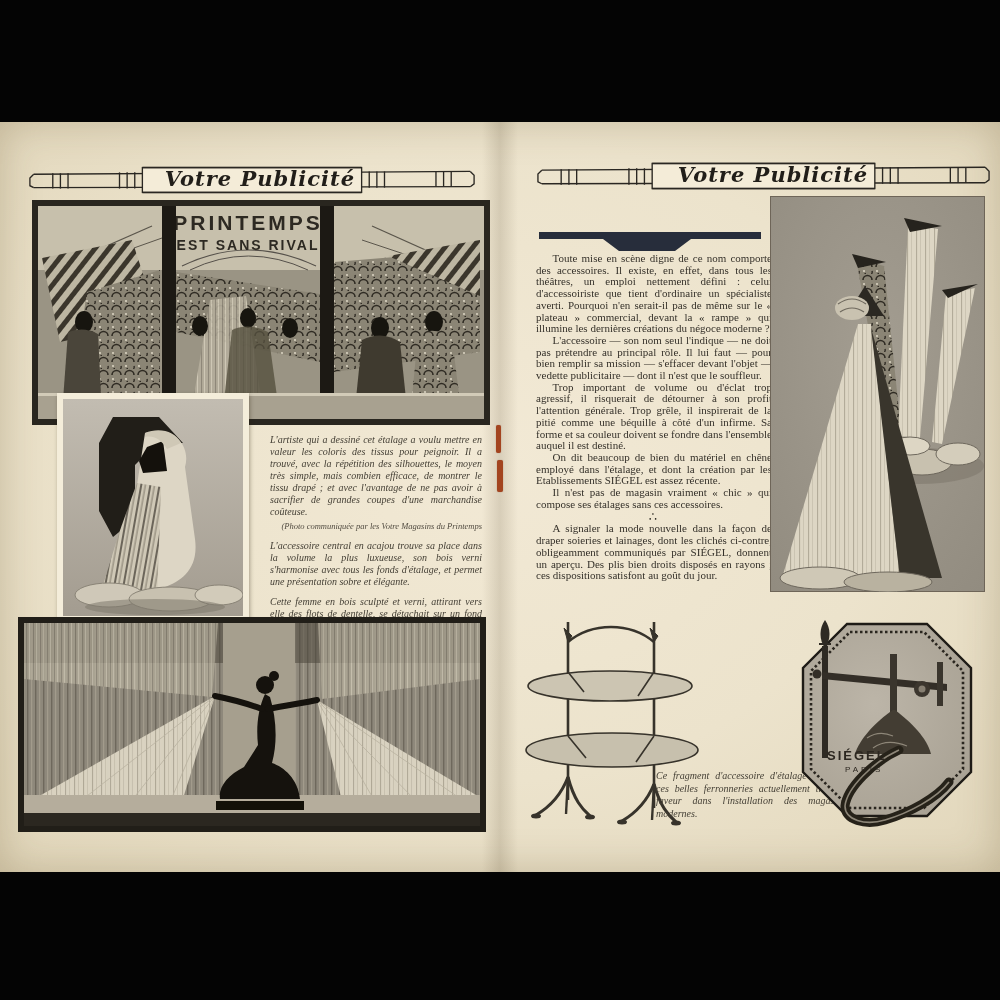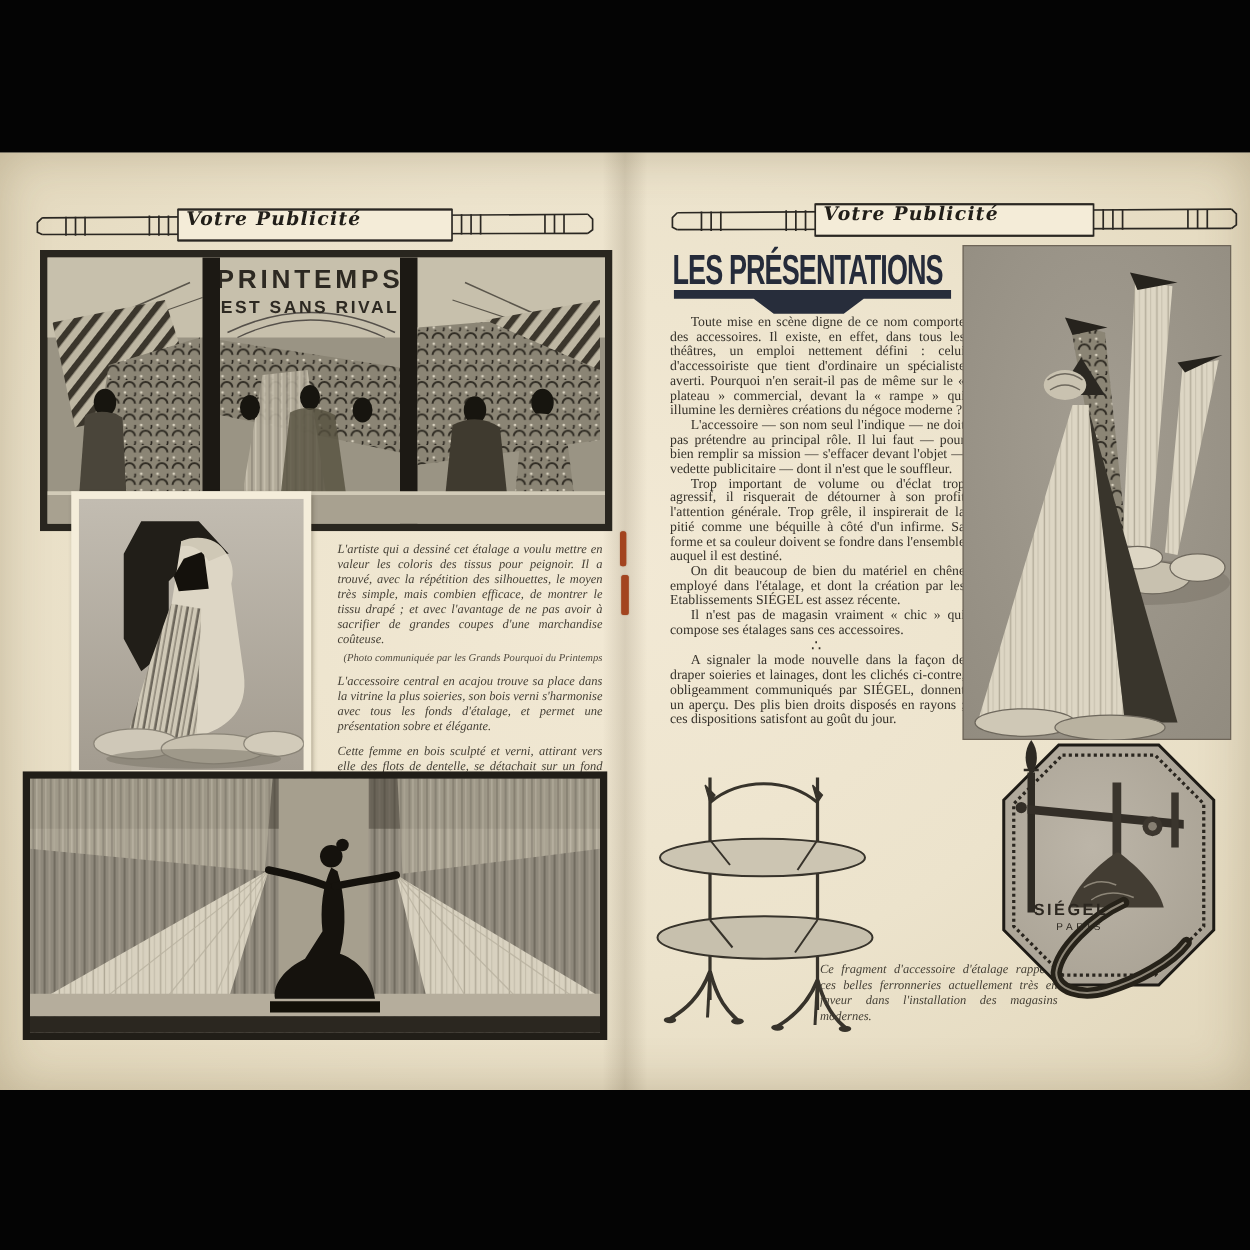--- a/index.html
+++ b/index.html
@@ -7,23 +7,23 @@
          font-family:"Liberation Serif",serif;color:#332f28;}
   .black-band{position:absolute;left:0;width:1000px;background:#040404;}
   .spread{position:absolute;left:0;top:122px;width:1000px;height:750px;
           background:radial-gradient(ellipse at 50% 45%, #f2e9d5 0%, #ece3cc 55%, #e1d6ba 100%);
           box-shadow:inset 0 0 40px rgba(90,70,30,.25);}
   .gutter-shadow{position:absolute;left:482px;top:0;width:36px;height:750px;
           background:linear-gradient(90deg, rgba(60,45,20,0) 0%, rgba(60,45,20,.14) 50%, rgba(60,45,20,0) 100%);}
   
   .banner{position:absolute;height:36px;}
   .banner svg{display:block;width:100%;height:100%;}
-  .banner-label{position:absolute;top:4px;text-align:left;
+  .banner-label{position:absolute;top:4px;text-align:right;
           font-family:"DejaVu Serif",serif;font-style:italic;font-weight:bold;
-          font-size:15px;letter-spacing:1px;color:#211e19;}
+          font-size:21px;letter-spacing:1px;color:#211e19;}
   
   .deco-title{position:absolute;left:538px;top:76px;width:270px;height:56px;color:#252b3a;}
   .deco-title .t{display:inline-block;font-family:"Liberation Sans",sans-serif;
           font-weight:900;font-size:30px;letter-spacing:-1px;white-space:nowrap;
           transform:scale(0.72,1.12);transform-origin:0 0;}
   .deco-underline{position:absolute;left:539px;top:110px;width:222px;height:20px;}
   
   .article{position:absolute;left:536px;top:131px;width:236px;
           font-size:11px;line-height:11.7px;text-align:justify;color:#35312a;}
   .article p{margin:0;text-indent:1.5em;}
@@ -171,22 +171,22 @@
         <polygon points="74,84 98,88 94,200 34,206 56,134" fill="url(#patFlow)"></polygon>
         <ellipse cx="46" cy="196" rx="34" ry="12" fill="#cfc8b8" stroke="#8a8477" stroke-width="1"></ellipse>
         <ellipse cx="108" cy="200" rx="42" ry="12" fill="#c8c1b0" stroke="#8a8477" stroke-width="1"></ellipse>
         <ellipse cx="156" cy="196" rx="24" ry="10" fill="#d2cbba" stroke="#8a8477" stroke-width="1"></ellipse>
         <ellipse cx="92" cy="208" rx="70" ry="8" fill="#7e786c" opacity="0.55"></ellipse>
       </svg>
     </div>
 
     <div class="captions">
       <p>L'artiste qui a dessiné cet étalage a voulu mettre en valeur les coloris des tissus pour peignoir. Il a trouvé, avec la répétition des silhouettes, le moyen très simple, mais combien efficace, de montrer le tissu drapé ; et avec l'avantage de ne pas avoir à sacrifier de grandes coupes d'une marchandise coûteuse.</p>
-      <p class="credit">(Photo communiquée par les Grands Pourquoi du Printemps</p>
-      <p>L'accessoire central en acajou trouve sa place dans la vitrine la plus soieries, son bois verni s'harmonise avec tous les fonds d'étalage, et permet une présentation sobre et élégante.</p>
+      <p class="credit">(Photo communiquée par les Votre Magasins du Printemps</p>
+      <p>L'accessoire central en acajou trouve sa place dans la volume la plus luxueuse, son bois verni s'harmonise avec tous les fonds d'étalage, et permet une présentation sobre et élégante.</p>
       <p>Cette femme en bois sculpté et verni, attirant vers elle des flots de dentelle, se détachait sur un fond aubergine d'une grande somptuosité. Étalage composé et exécuté par le Studio Siégel.</p>
       <p class="credit">(Photo communiquée par les Galeries Lafayette</p>
     </div>
 
     <div class="photo" style="left:18px;top:495px;width:468px;height:215px;">
       <svg viewBox="0 0 468 215">
         <rect width="468" height="215" fill="#211e18"></rect>
         <rect x="6" y="6" width="456" height="203" fill="url(#patVert)"></rect>
         <rect x="6" y="6" width="456" height="40" fill="#4c473d" opacity="0.55"></rect>
         <rect x="205" y="6" width="72" height="174" fill="#a69f8e"></rect>
@@ -227,23 +227,20 @@
           <path d="M428,9 L428,25"></path>
             <path d="M436,9 L436,25"></path>
             <path d="M444,9 L444,25"></path>
           <rect x="120" y="5" width="230" height="26" fill="#f4ecd8"></rect>
           <path d="M120,5 H350 M120,31 H350" stroke-width="1.6"></path>
         </g>
       </svg>
       <div class="banner-label" style="left:27%;width:46%;">Votre Publicité</div>
     </div>
 
-    <div class="deco-title">
-      <span class="t">LES PRÉSENTATIONS</span>
-    </div>
     <div class="deco-underline">
       <svg viewBox="0 0 222 20">
           <path d="M0,0 H222 V7 H152 L136,19 H80 L64,7 H0 Z" fill="#272d3b"></path>
         </svg>
     </div>
 
     <div class="article">
       <p>Toute mise en scène digne de ce nom comporte des accessoires. Il existe, en effet, dans tous les théâtres, un emploi nettement défini : celui d'accessoiriste que tient d'ordinaire un spécialiste averti. Pourquoi n'en serait-il pas de même sur le « plateau » commercial, devant la « rampe » qui illumine les dernières créations du négoce moderne ?</p>
       <p>L'accessoire — son nom seul l'indique — ne doit pas prétendre au principal rôle. Il lui faut — pour bien remplir sa mission — s'effacer devant l'objet — vedette publicitaire — dont il n'est que le souffleur.</p>
       <p>Trop important de volume ou d'éclat trop agressif, il risquerait de détourner à son profit l'attention générale. Trop grêle, il inspirerait de la pitié comme une béquille à côté d'un infirme. Sa forme et sa couleur doivent se fondre dans l'ensemble auquel il est destiné.</p>
@@ -307,21 +304,21 @@
         </g>
         <ellipse cx="14" cy="204" rx="5" ry="2.5" fill="#37332b"></ellipse>
         <ellipse cx="68" cy="205" rx="5" ry="2.5" fill="#37332b"></ellipse>
         <ellipse cx="100" cy="210" rx="5" ry="2.5" fill="#37332b"></ellipse>
         <ellipse cx="154" cy="211" rx="5" ry="2.5" fill="#37332b"></ellipse>
       </svg>
     </div>
 
     <div class="iron-caption">Ce fragment d'accessoire d'étalage rappelle ces belles ferronneries actuellement très en faveur dans l'installation des magasins modernes.</div>
 
-    <div class="photo" style="left:789px;top:460px;width:196px;height:220px;text-align:right;">
+    <div class="photo" style="left:789px;top:488px;width:196px;height:220px;text-align:right;">
       <svg viewBox="0 0 196 220">
         <defs>
           <radialGradient id="octBg" cx="0.42" cy="0.42" r="0.85">
             <stop offset="0" stop-color="#bcb5a8"></stop>
               <stop offset="1" stop-color="#a49d8f"></stop>
           </radialGradient>
         </defs>
         <polygon points="58,14 138,14 182,58 182,162 138,206 58,206 14,162 14,58" fill="url(#octBg)" stroke="#1e1b16" stroke-width="2.4"></polygon>
         <polygon points="61,22 135,22 174,61 174,159 135,198 61,198 22,159 22,61" fill="none" stroke="#2a261f" stroke-width="2.6" stroke-dasharray="2.5 2.5"></polygon>
 

